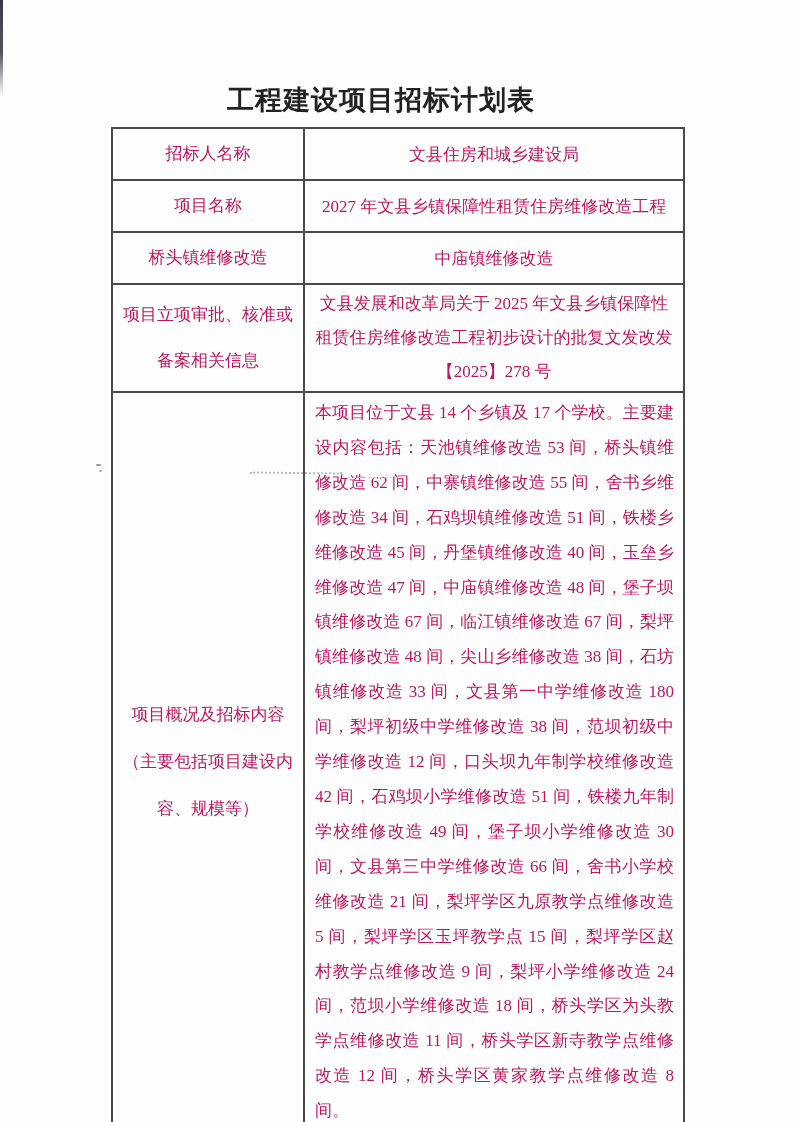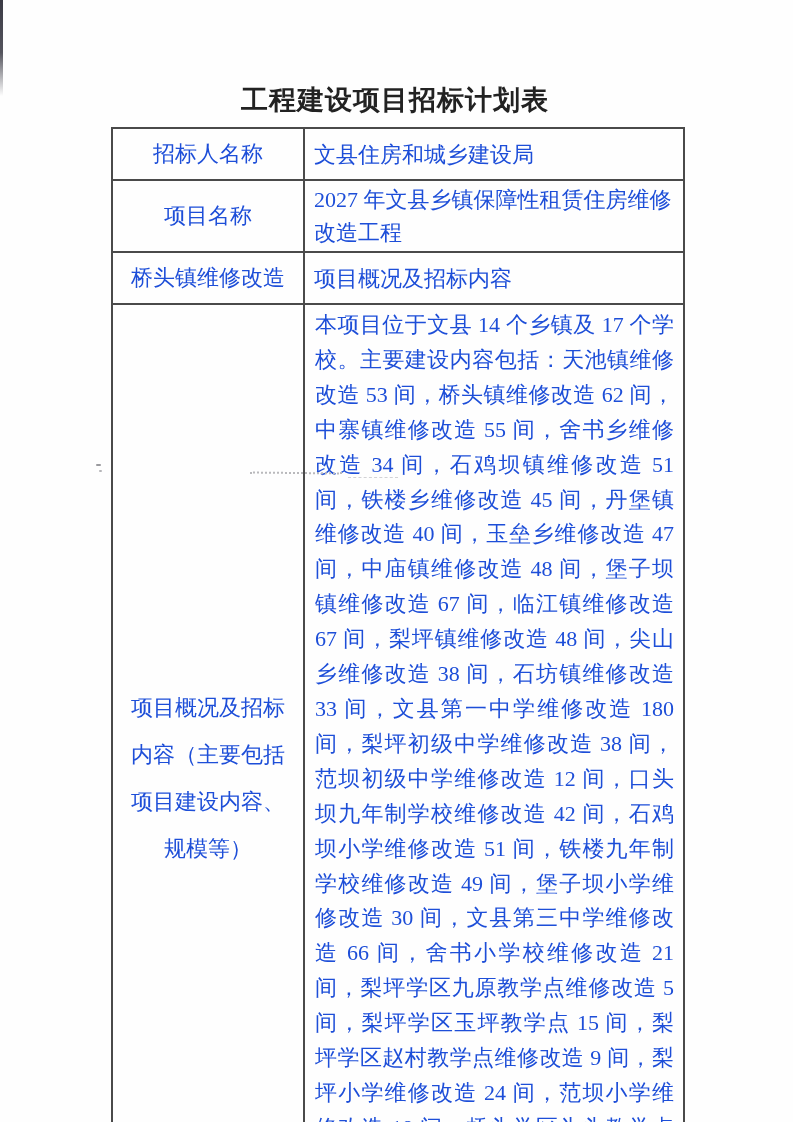--- a/index.html
+++ b/index.html
@@ -10,48 +10,49 @@
   }
   .page {
     position: relative;
     width: 793px; height: 1122px;
     background: #fefefe;
     overflow: hidden;
     color: #2e2e2e;
   }
   .doc-title {
     position: absolute;
-    left: 109px; top: 82px; width: 572px;
+    left: 95px; top: 82px; width: 572px;
     text-align: center;
     font-size: 27px;
     font-weight: bold;
     letter-spacing: 1px;
     color: #222;
   }
   table.bid-table {
     position: absolute;
     left: 111px; top: 127px;
     width: 572px;
     border-collapse: collapse;
     table-layout: fixed;
   }
   table.bid-table td {
     border: 2px solid #4a4a4a;
-    font-size: 22px;
-    color: #1d4ed8;
+    font-size: 17px;
+    color: #be185d;
     vertical-align: middle;
   }
   col.c-label { width: 192px; }
   col.c-value { width: 380px; }
   td.label {
     text-align: center;
     padding: 2px 10px;
     line-height: 46px;
   }
   td.value {
+    text-align: center;
     padding: 2px 9px;
     line-height: 33px;
   }
   tr.r1 { height: 46px; }
   tr.r2 { height: 45px; }
   tr.r3 { height: 49px; }
   tr.r4 { height: 103px; }
   tr.r5 { height: 593px; }
   tr.r4 td.value { line-height: 34px; }
   tr.r5 td.label { line-height: 47px; }
@@ -108,21 +109,25 @@
       <tr class="r1">
         <td class="label">招标人名称</td>
         <td class="value">文县住房和城乡建设局</td>
       </tr>
       <tr class="r2">
         <td class="label">项目名称</td>
         <td class="value">2027 年文县乡镇保障性租赁住房维修改造工程</td>
       </tr>
       <tr class="r3">
         <td class="label">桥头镇维修改造</td>
-        <td class="value">项目概况及招标内容</td>
+        <td class="value">中庙镇维修改造</td>
+      </tr>
+      <tr class="r4">
+        <td class="label">项目立项审批、核准或备案相关信息</td>
+        <td class="value">文县发展和改革局关于 2025 年文县乡镇保障性租赁住房维修改造工程初步设计的批复文发改发【2025】278 号</td>
       </tr>
       <tr class="r5">
         <td class="label">项目概况及招标内容（主要包括项目建设内容、规模等）</td>
         <td class="value">本项目位于文县 14 个乡镇及 17 个学校。主要建设内容包括：天池镇维修改造 53 间，桥头镇维修改造 62 间，中寨镇维修改造 55 间，舍书乡维修改造 34 间，石鸡坝镇维修改造 51 间，铁楼乡维修改造 45 间，丹堡镇维修改造 40 间，玉垒乡维修改造 47 间，中庙镇维修改造 48 间，堡子坝镇维修改造 67 间，临江镇维修改造 67 间，梨坪镇维修改造 48 间，尖山乡维修改造 38 间，石坊镇维修改造 33 间，文县第一中学维修改造 180 间，梨坪初级中学维修改造 38 间，范坝初级中学维修改造 12 间，口头坝九年制学校维修改造 42 间，石鸡坝小学维修改造 51 间，铁楼九年制学校维修改造 49 间，堡子坝小学维修改造 30 间，文县第三中学维修改造 66 间，舍书小学校维修改造 21 间，梨坪学区九原教学点维修改造 5 间，梨坪学区玉坪教学点 15 间，梨坪学区赵村教学点维修改造 9 间，梨坪小学维修改造 24 间，范坝小学维修改造 18 间，桥头学区为头教学点维修改造 11 间，桥头学区新寺教学点维修改造 12 间，桥头学区黄家教学点维修改造 8 间。</td>
       </tr>
 
     </tbody>
   </table>
 
   <div class="smudge-dashes"></div>

